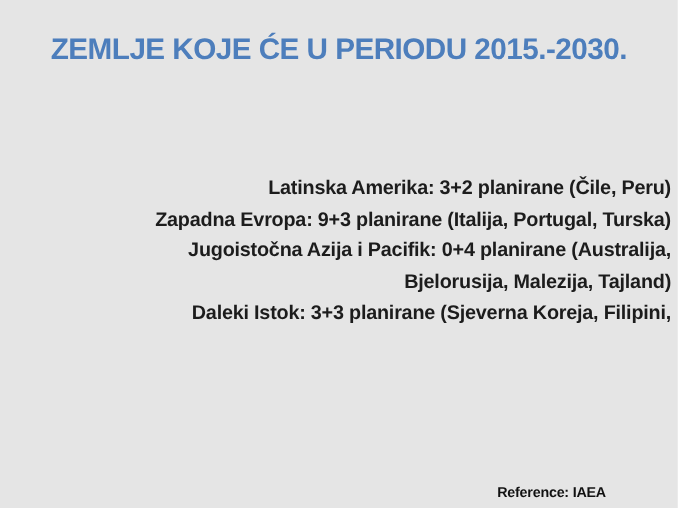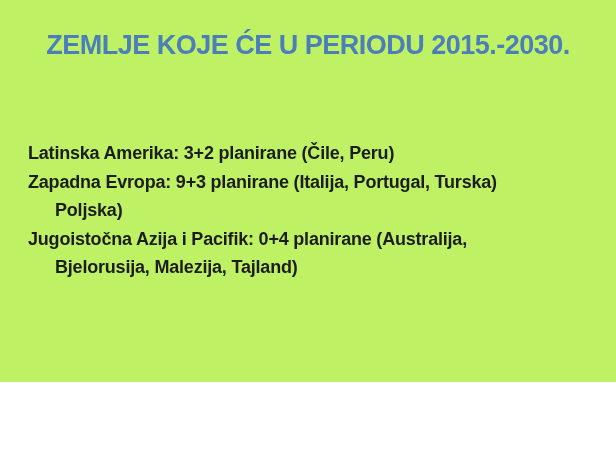--- a/index.html
+++ b/index.html
@@ -8,22 +8,22 @@
   }
   body {
     width: 616px;
     height: 462px;
     overflow: hidden;
     font-family: "Liberation Sans", sans-serif;
   }
   .slide {
     position: relative;
     width: 616px;
-    height: 382px;
-    background: #bef264;
+    height: 462px;
+    background: #e5e5e5;
     overflow: hidden;
   }
   .title {
     position: absolute;
     top: 28px;
     left: 0;
     width: 616px;
     margin: 0;
     text-align: center;
     color: #4d7ebc;
@@ -31,28 +31,29 @@
     font-weight: bold;
     line-height: 35px;
     letter-spacing: -0.5px;
   }
   .title-line {
     display: block;
     white-space: nowrap;
   }
   .body-text {
     position: absolute;
-    top: 139px;
+    top: 156px;
     left: 28px;
     right: 6px;
     color: #1c1c1c;
     font-size: 18px;
     font-weight: bold;
     line-height: 28.5px;
     letter-spacing: -0.2px;
+    text-align: right;
   }
   .body-line {
     white-space: nowrap;
   }
   .body-line.indent {
     padding-left: 27px;
   }
   .footer-ref {
     position: absolute;
     top: 440px;
@@ -69,20 +70,20 @@
 
 <div class="slide">
 
   <h1 class="title">
     <span class="title-line">ZEMLJE KOJE ĆE U PERIODU 2015.-2030.</span>
   </h1>
 
   <div class="body-text">
     <div class="body-line">Latinska Amerika: 3+2 planirane (Čile, Peru)</div>
     <div class="body-line">Zapadna Evropa: 9+3 planirane (Italija, Portugal, Turska)</div>
-    <div class="body-line indent">Poljska)</div>
     <div class="body-line">Jugoistočna Azija i Pacifik: 0+4 planirane (Australija,</div>
     <div class="body-line indent">Bjelorusija, Malezija, Tajland)</div>
+    <div class="body-line">Daleki Istok: 3+3 planirane (Sjeverna Koreja, Filipini,</div>
   </div>
 
   <div class="footer-ref">Reference: IAEA</div>
 
 </div>
 
 </body></html>

